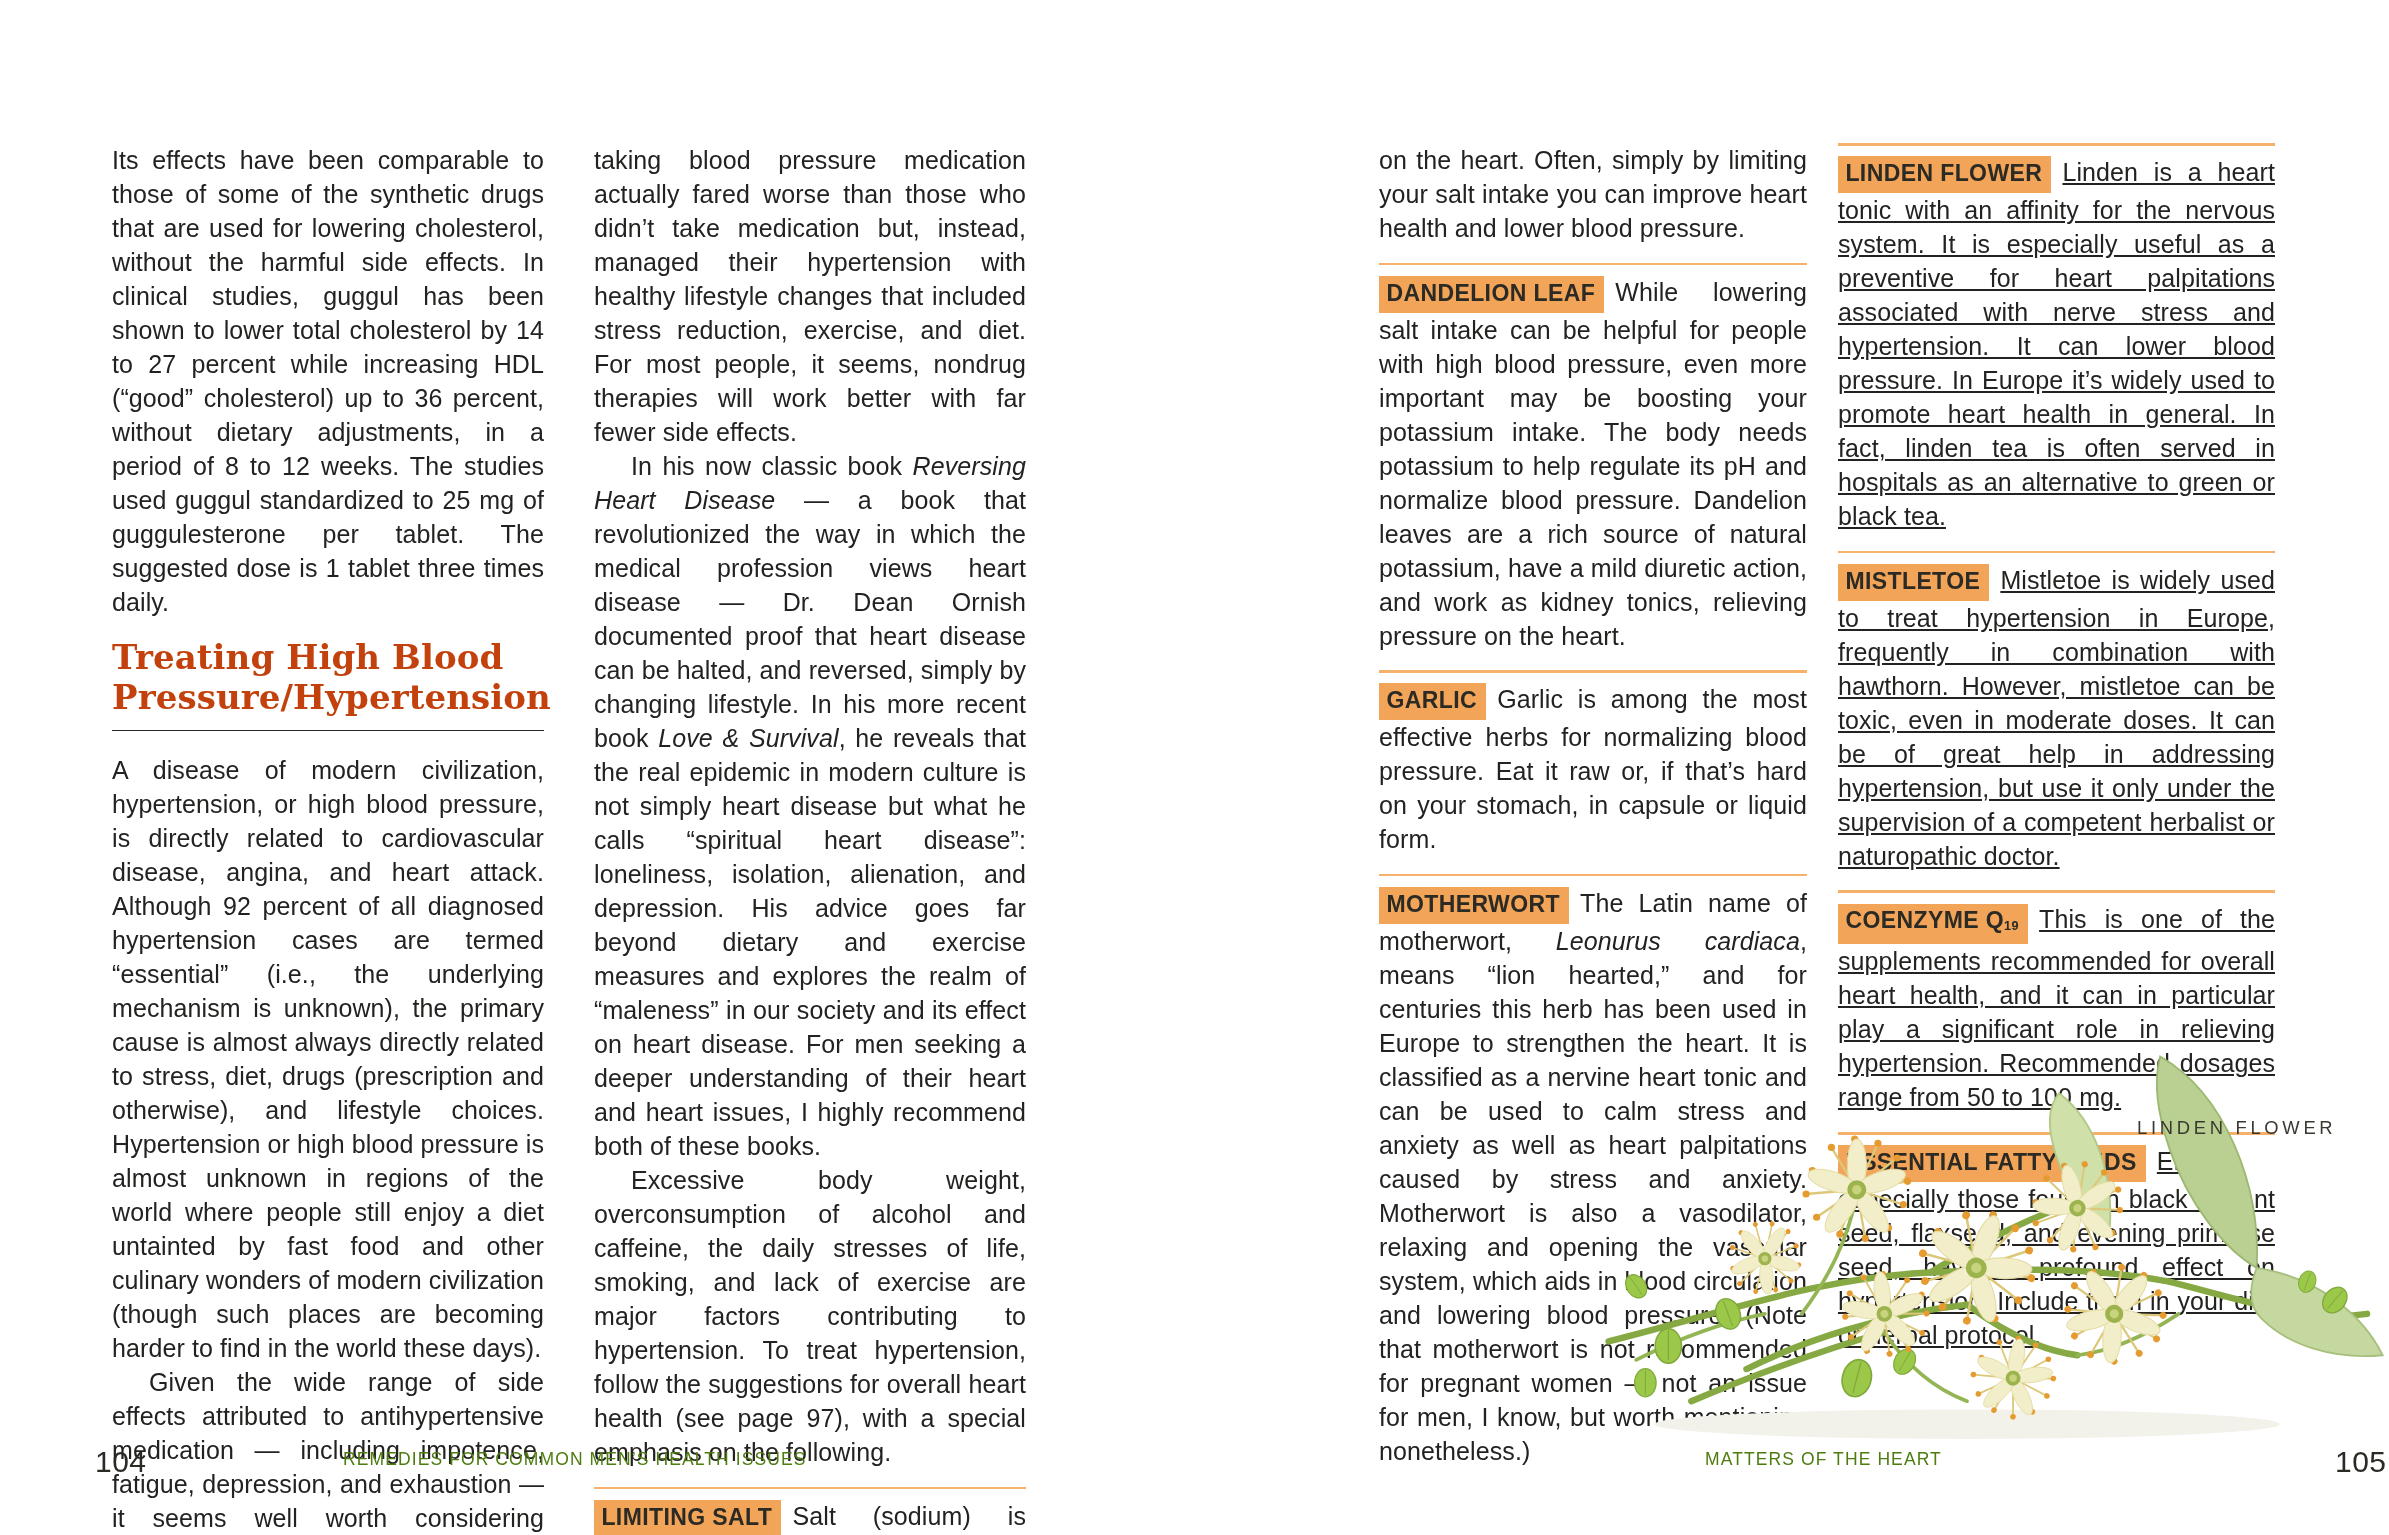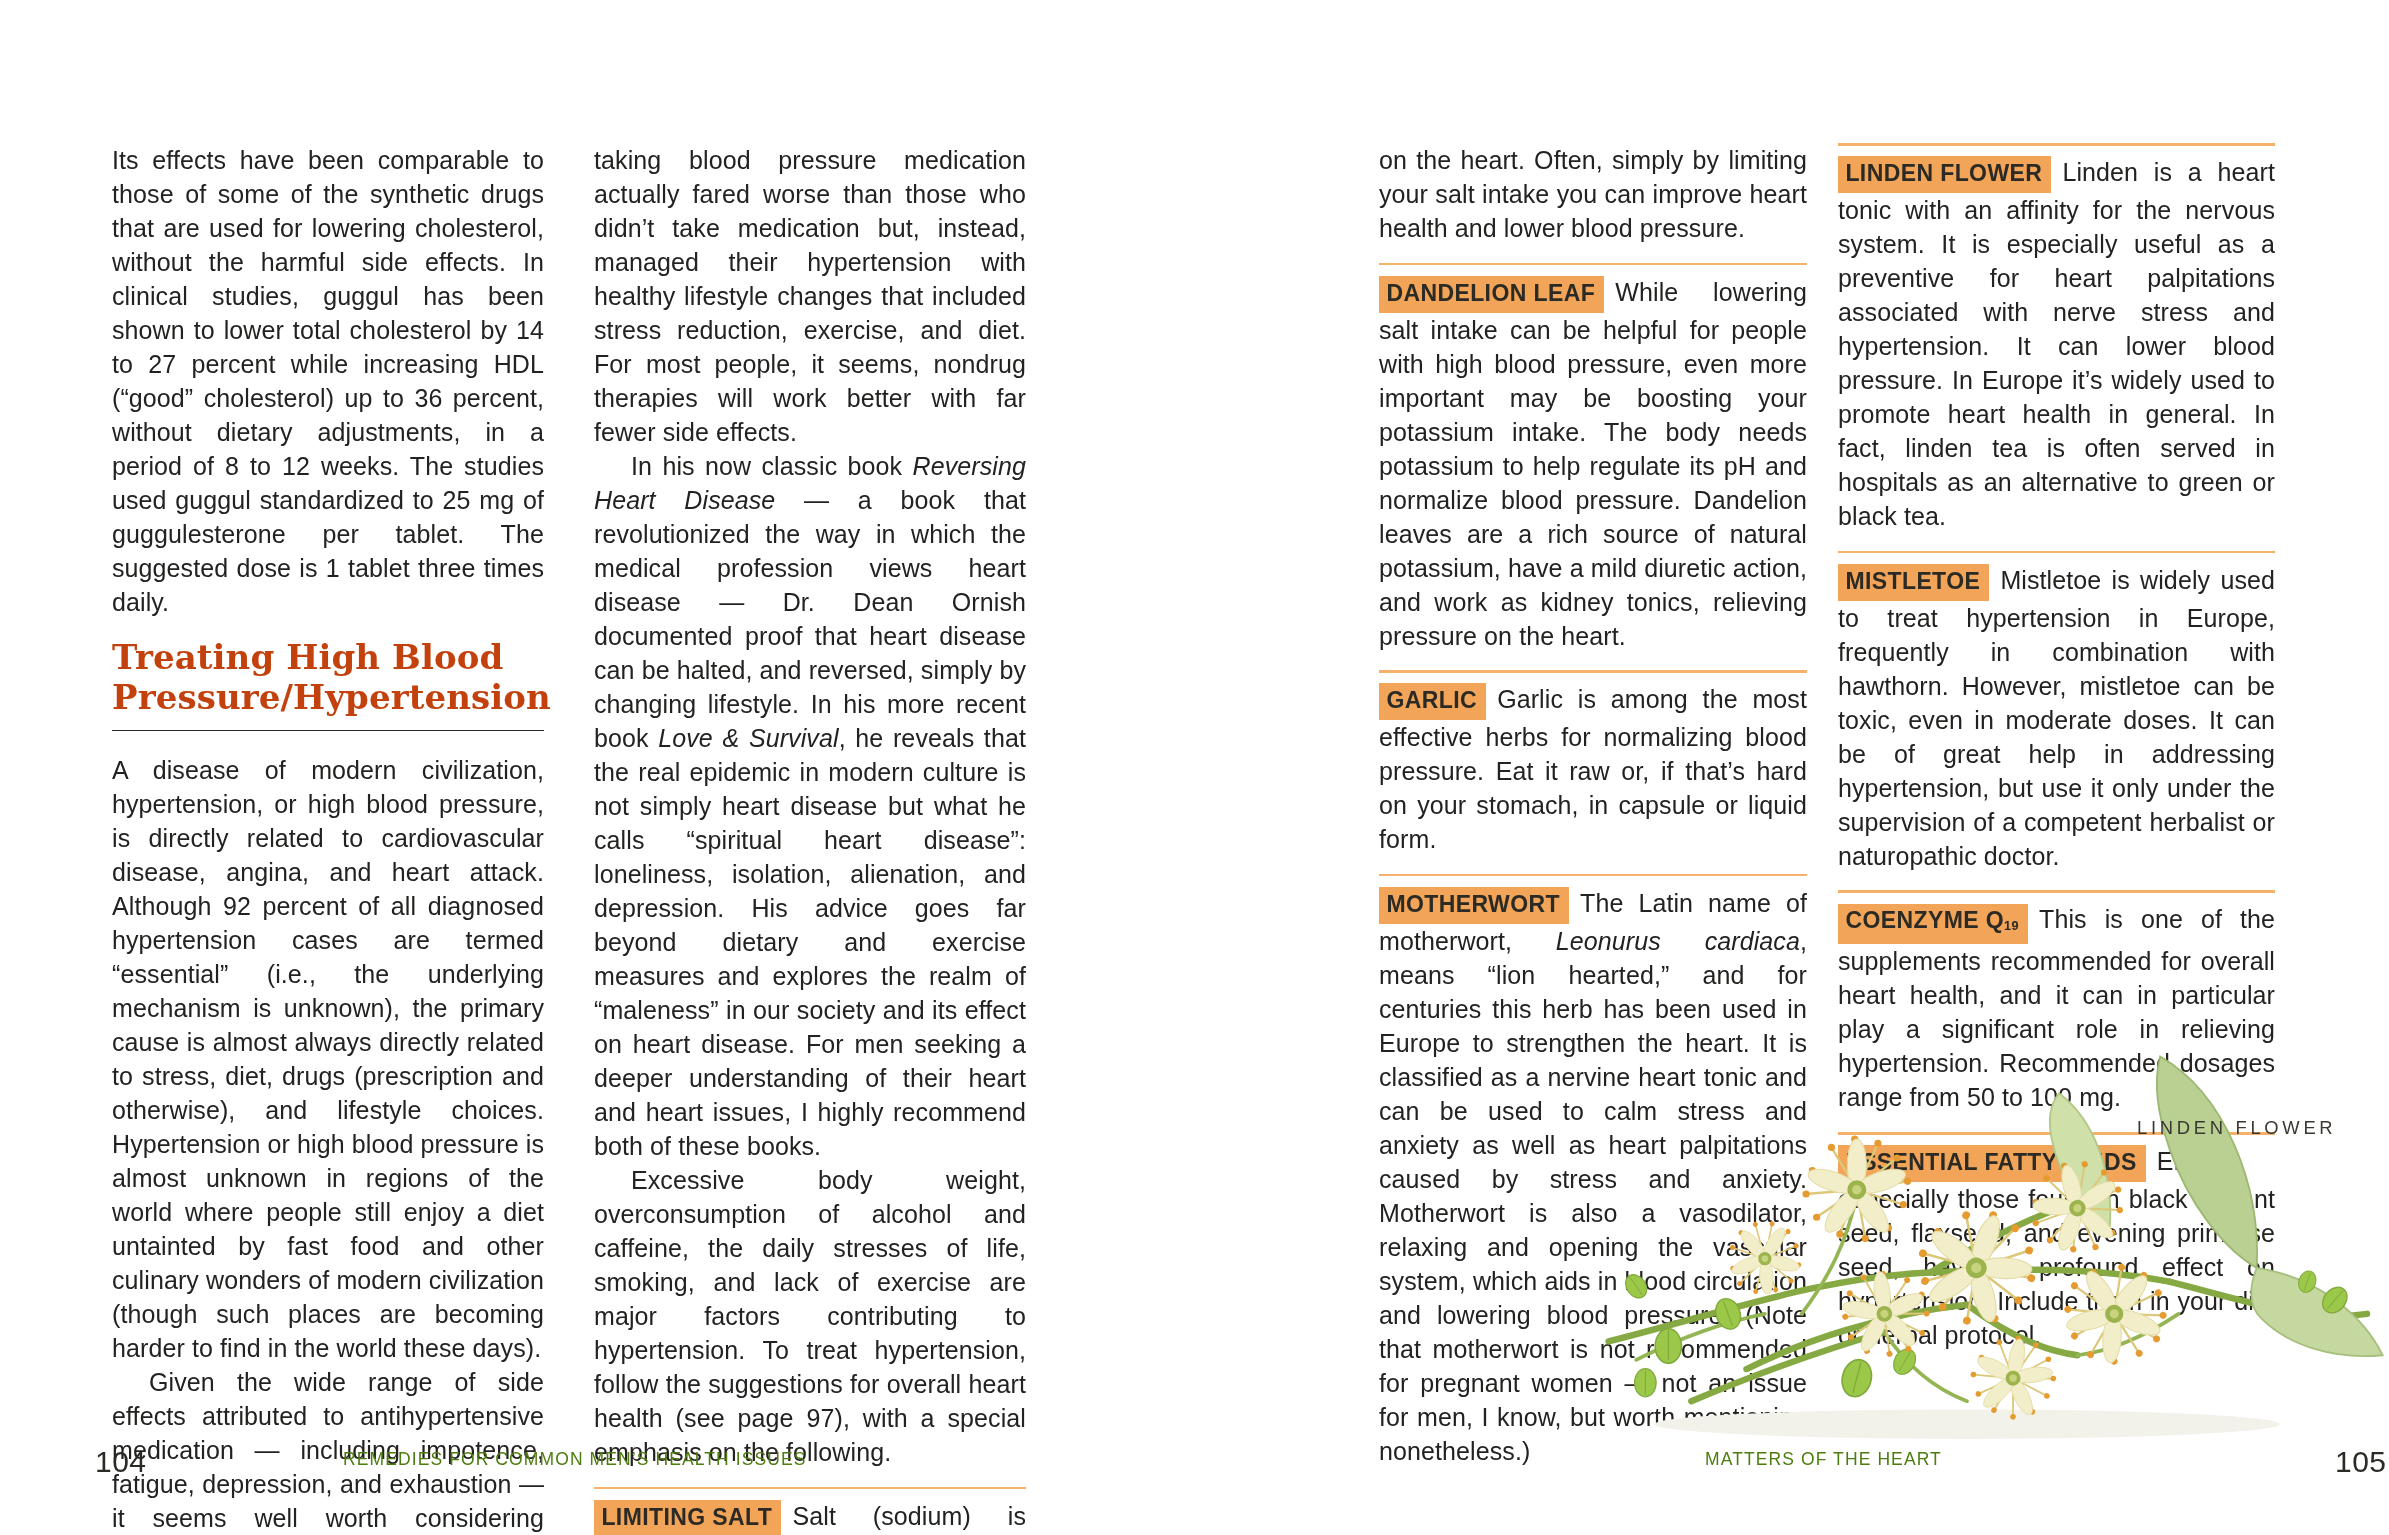--- a/index.html
+++ b/index.html
@@ -11,21 +11,21 @@
   .col{
     position:absolute;top:143px;
     font-size:25px;line-height:34px;text-align:justify;
     letter-spacing:0.1px;
   }
   .col p{margin:0;}
   .indent{text-indent:37px;}
   .spread-col1{left:112px;width:432px;}
   .spread-col2{left:594px;width:432px;}
   .spread-col3{left:1379px;width:428px;}
-  .spread-col4{left:1838px;width:437px;}
+  .spread-col4{left:1838px;width:437px;text-decoration:underline;}
   h2.section-heading{
     font-family:"DejaVu Serif","Liberation Serif",serif;
     font-weight:bold;color:#c2410c;
     font-size:34px;line-height:40px;text-align:left;
     margin:18.4px 0 22px 0;padding-bottom:13px;
     border-bottom:1.8px solid #2a2722;
   }
   .entry{position:relative;margin-top:17.5px;padding-top:12px;}
   .entry .rule{
     position:absolute;top:0;left:0;right:0;height:2.8px;

